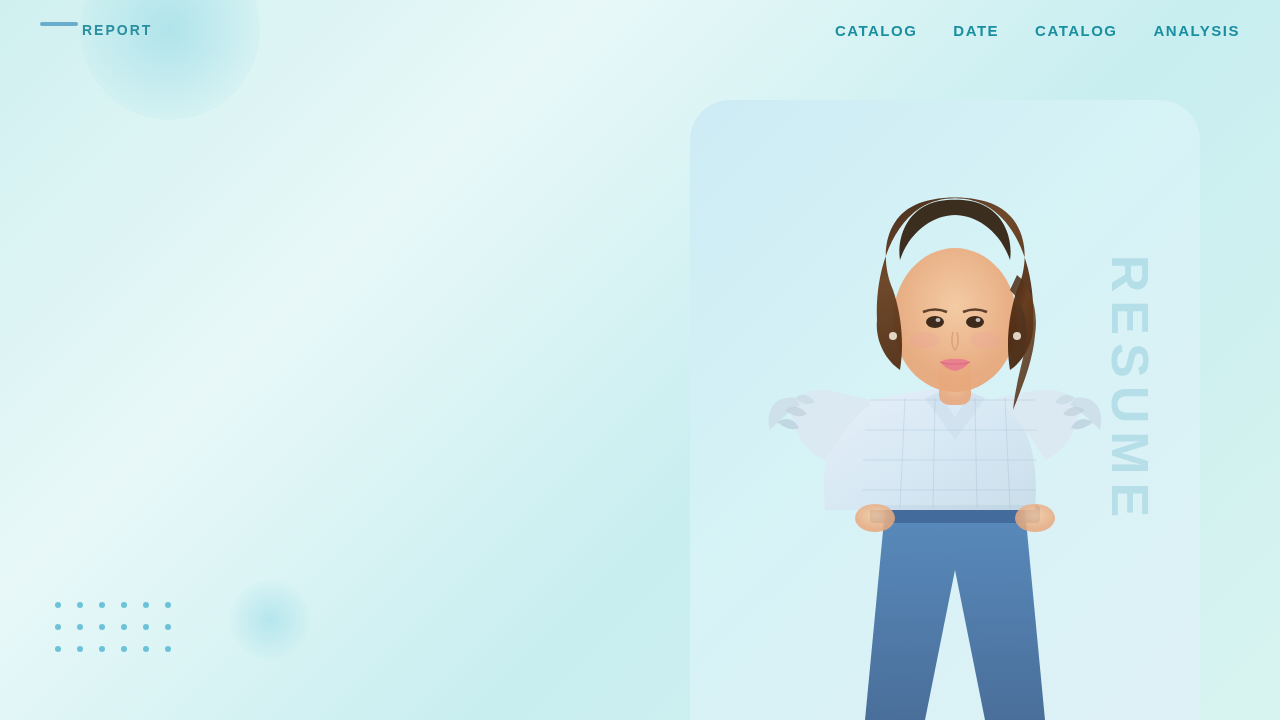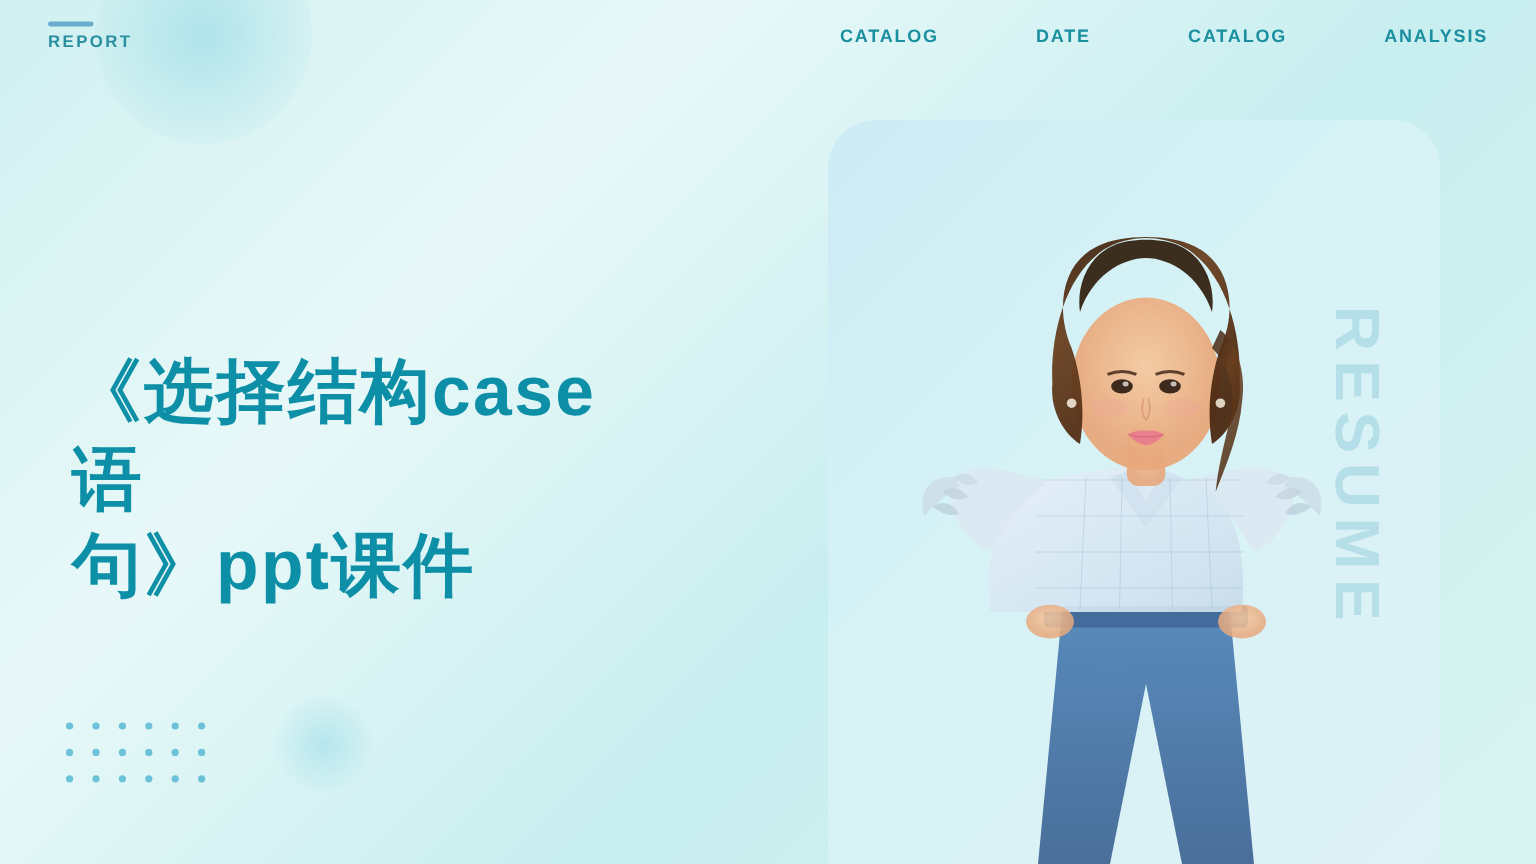--- a/index.html
+++ b/index.html
@@ -42,42 +42,42 @@
       right: 0;
       height: 60px;
       display: flex;
       align-items: center;
       padding: 0 40px;
       z-index: 10;
     }
 
     .nav-logo {
       display: flex;
-      flex-direction: column;
+      flex-direction: row;
       gap: 4px;
     }
 
     .nav-logo-bar {
       width: 38px;
       height: 4px;
       background: #6aaccc;
       border-radius: 2px;
     }
 
     .nav-logo-text {
       font-size: 14px;
       font-weight: 700;
       color: #2a8fa0;
       letter-spacing: 2px;
     }
 
     .nav-links {
       margin-left: auto;
       display: flex;
-      gap: 81px;
+      gap: 36px;
       align-items: flex-end;
     }
 
     .nav-link {
       font-size: 15px;
       font-weight: 700;
       color: #1a8fa0;
       letter-spacing: 1.5px;
       cursor: pointer;
     }
@@ -198,26 +198,20 @@
   <div class="nav-links">
     <span class="nav-link">CATALOG</span>
     <span class="nav-link">DATE</span>
     <span class="nav-link">CATALOG</span>
     <span class="nav-link">ANALYSIS</span>
   </div>
 </nav>
 
 <div class="main-content">
 
-  <div class="left-section">
-    <div class="main-title">
-      <span>《选择结构case语</span><br>
-      <span>句》ppt课件</span>
-    </div>
-  </div>
 
   <div class="right-section">
     <div class="image-bg"></div>
 
     <div class="resume-text">RESUME</div>
 
     <div class="person-placeholder">
       <svg class="person-figure" viewBox="0 0 480 580" xmlns="http://www.w3.org/2000/svg">
 
         <defs>

